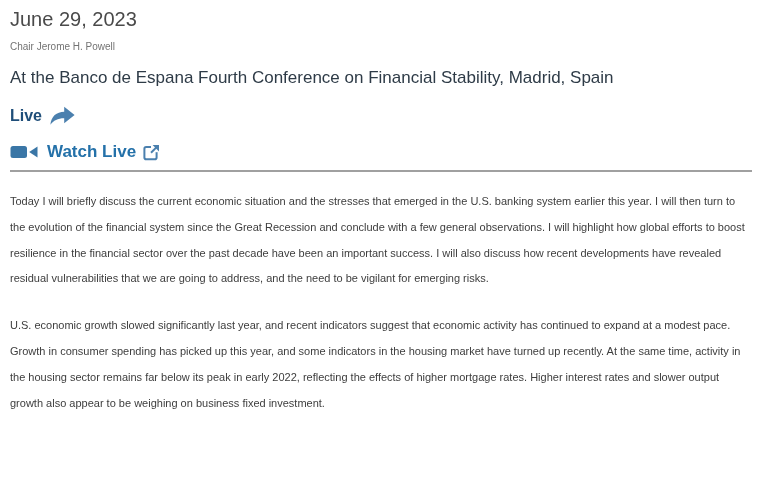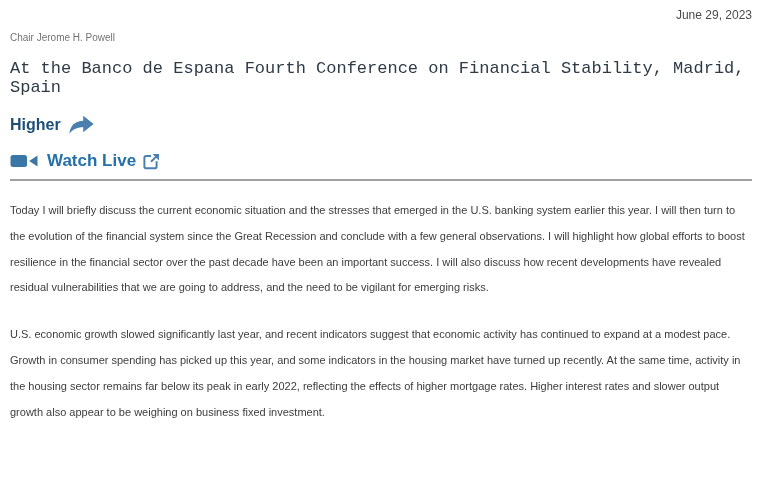--- a/index.html
+++ b/index.html
@@ -7,41 +7,40 @@
     width: 768px; height: 492px;
     background: #ffffff;
     font-family: "Liberation Sans", "DejaVu Sans", sans-serif;
     overflow: hidden;
   }
   .page {
     width: 768px; height: 492px;
     padding: 8px 16px 0 10px;
   }
   .date {
-    font-size: 12px;
+    font-size: 20px;
     color: #4a4a4a;
     margin-bottom: 10px;
-    text-align: right;
   }
   .title {
     font-family: "Liberation Serif", "DejaVu Serif", serif;
     font-style: italic;
     font-weight: normal;
     font-size: 25px;
     color: #233852;
     letter-spacing: 0.2px;
     margin: 6px 0 14px 0;
   }
   .speaker {
     font-size: 10px;
     color: #737373;
     margin-bottom: 16px;
   }
   .event {
-    font-family: Liberation Mono, monospace;
+    font-family: Liberation Sans, sans-serif;
     font-size: 17px;
     color: #2e3b47;
     margin-bottom: 16px;
   }
   .share-row {
     display: inline-flex;
     align-items: center;
     gap: 7px;
     margin: 2px 0 12px 0;
     cursor: pointer;
@@ -84,21 +83,21 @@
 <div class="page">
 
   <div class="date">June 29, 2023</div>
 
 
   <div class="speaker">Chair Jerome H. Powell</div>
 
   <div class="event">At the Banco de Espana Fourth Conference on Financial Stability, Madrid, Spain</div>
 
   <div class="share-row">
-    <span class="share-label">Higher</span>
+    <span class="share-label">Live</span>
     <span class="icon">
       <svg width="27" height="20" viewBox="0 0 27 20">
         <path d="M15.2 0.8 L25.6 9 L15.2 17.2 L15.2 12.3 C8.6 12.3 4.6 14.5 1.4 18.8 C2.1 10.3 7.6 5.9 15.2 5.8 Z" fill="#4b80ae"></path>
       </svg>
     </span>
   </div>
 
   <a class="watch-row">
     <span class="icon">
       <svg width="30" height="18" viewBox="0 0 30 18">

